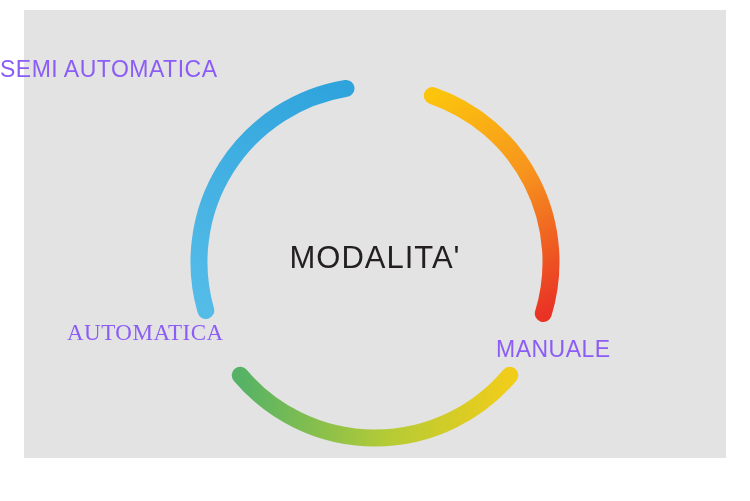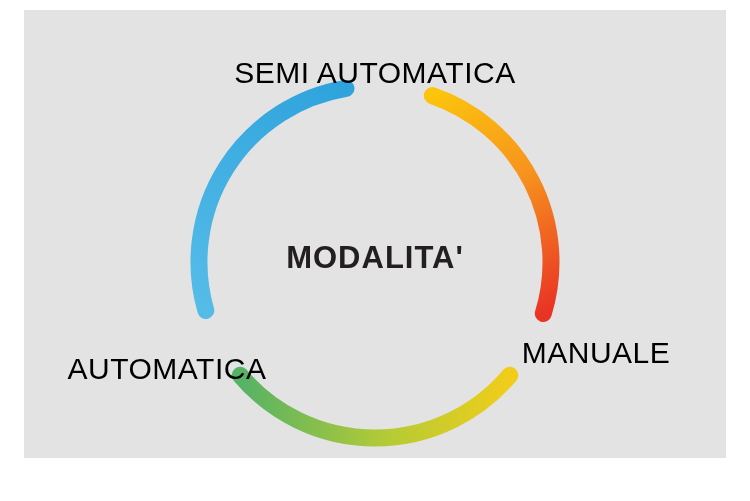--- a/index.html
+++ b/index.html
@@ -19,38 +19,38 @@
     height: 448px;
     background: #e3e3e3;
   }
   .ring {
     position: absolute;
     left: 0;
     top: 0;
   }
   .label {
     position: absolute;
-    color: #000000;
-    font-size: 30px;
+    color: #8b5cf6;
+    font-size: 23px;
     letter-spacing: 0.5px;
     line-height: 1;
-    text-align: center;
+    text-align: left;
     white-space: nowrap;
   }
   .label-top   { left: 0;    width: 750px; top: 58px; }
-  .label-left  { left: 67px; width: 200px; top: 354px; }
+  .label-left  { left: 67px; width: 200px; top: 321px; font-family: Liberation Serif, serif; }
   .label-right { left: 496px;width: 200px; top: 338px; }
   .title {
     position: absolute;
     left: 0;
     width: 750px;
     top: 242px;
     text-align: center;
     font-size: 31px;
-    font-weight: bold;
+    font-weight: normal;
     letter-spacing: 1px;
     color: #231f20;
     line-height: 1;
   }
 </style>
 </head>
 <body>
 
 <div class="panel"></div>
 

